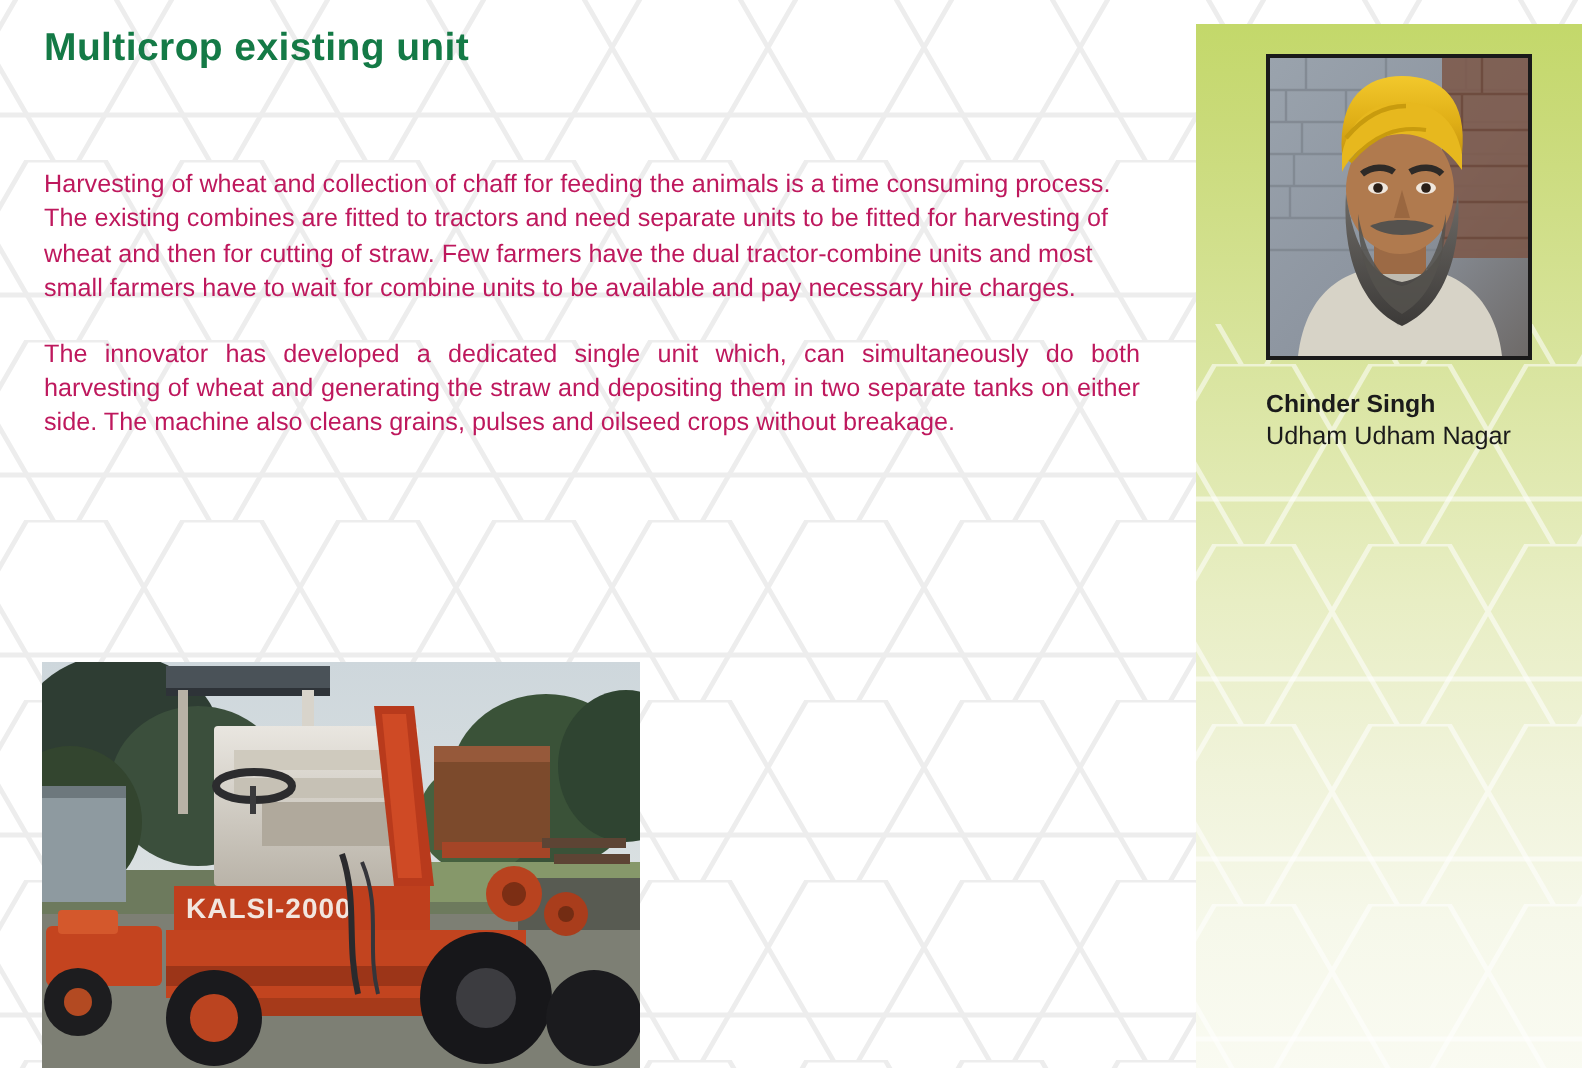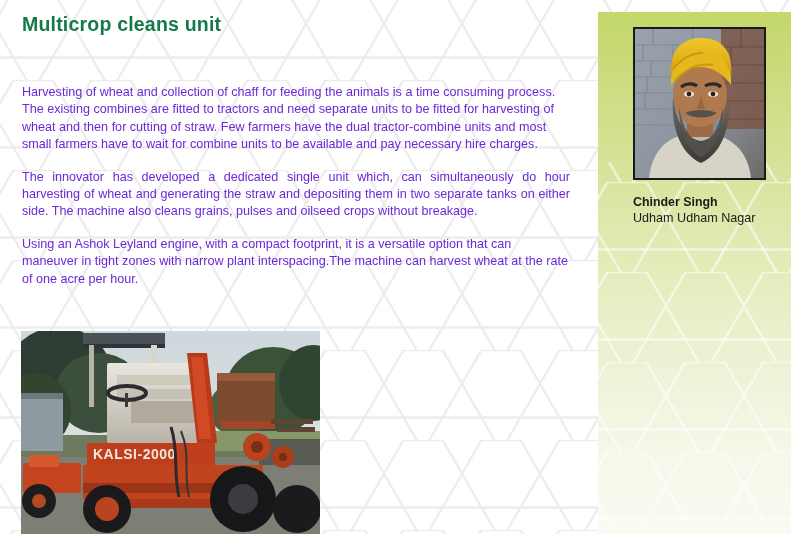--- a/index.html
+++ b/index.html
@@ -46,21 +46,21 @@
     letter-spacing: 0.2px;
     white-space: nowrap;
   }
   .body-copy {
     position: absolute;
     left: 22px;
     top: 84px;
     width: 548px;
     font-size: 12.6px;
     line-height: 17.4px;
-    color: #6d28d9;
+    color: #be185d;
   }
   .body-copy p {
     margin: 0 0 15px 0;
   }
   .body-copy p.justify {
     text-align: justify;
   }
 
   
   .machine-photo {
@@ -138,26 +138,25 @@
         <path d="M19.5 0 L58.5 0 L78 33.75 L58.5 67.5 L19.5 67.5 L0 33.75 Z" fill="none" stroke="#ededed" stroke-width="2.4"></path>
         <path d="M58.5 67.5 L97.5 67.5 L117 101.25 L97.5 135 L58.5 135 L39 101.25 Z" fill="none" stroke="#ededed" stroke-width="2.4"></path>
         <path d="M-19.5 67.5 L19.5 67.5 L39 101.25 L19.5 135 L-19.5 135 L-39 101.25 Z" fill="none" stroke="#ededed" stroke-width="2.4"></path>
       </pattern>
     </defs>
     <rect x="0" y="0" width="791" height="534" fill="url(#hexpat)"></rect>
   </svg>
 
   <div class="main-col">
 
-    <div class="page-title">Multicrop cleans unit</div>
+    <div class="page-title">Multicrop existing unit</div>
 
     <div class="body-copy">
       <p>Harvesting of wheat and collection of chaff for feeding the animals is a time consuming process. The existing combines are fitted to tractors and need separate units to be fitted for harvesting of wheat and then for cutting of straw. Few farmers have the dual tractor-combine units and most small farmers have to wait for combine units to be available and pay necessary hire charges.</p>
-      <p class="justify">The innovator has developed a dedicated single unit which, can simultaneously do hour harvesting of wheat and generating the straw and depositing them in two separate tanks on either side. The machine also cleans grains, pulses and oilseed crops without breakage.</p>
-      <p>Using an Ashok Leyland engine, with a compact footprint, it is a versatile option that  can maneuver in tight zones with narrow plant interspacing.The machine can harvest wheat at the rate of one acre per hour.</p>
+      <p class="justify">The innovator has developed a dedicated single unit which, can simultaneously do both harvesting of wheat and generating the straw and depositing them in two separate tanks on either side. The machine also cleans grains, pulses and oilseed crops without breakage.</p>
     </div>
 
     <div class="machine-photo">
       <svg viewBox="0 0 299 203" width="299" height="203" aria-hidden="true">
         <defs>
           <linearGradient id="skyg" x1="0" y1="0" x2="0" y2="1">
             <stop offset="0%" stop-color="#ced7dc"></stop>
             <stop offset="100%" stop-color="#e4e8e6"></stop>
           </linearGradient>
           <linearGradient id="bodyg" x1="0" y1="0" x2="0" y2="1">

